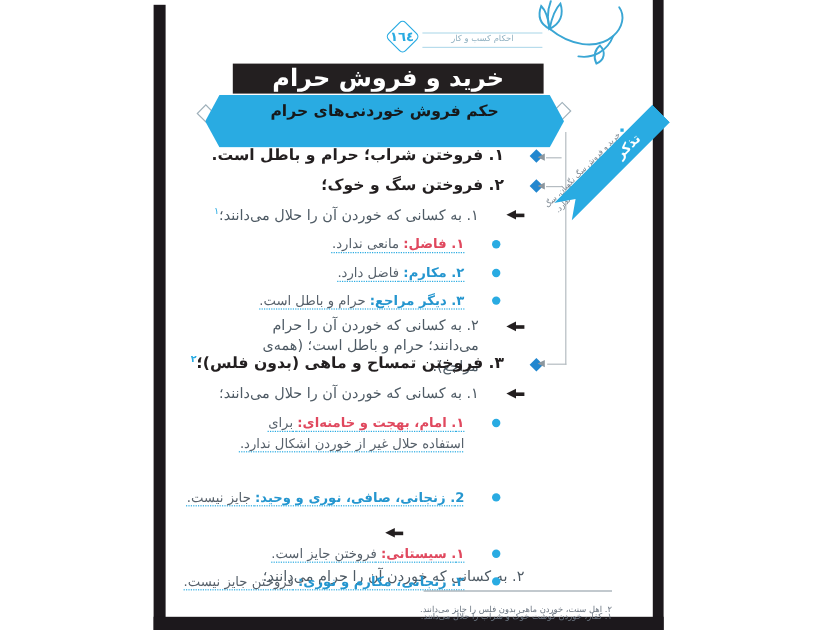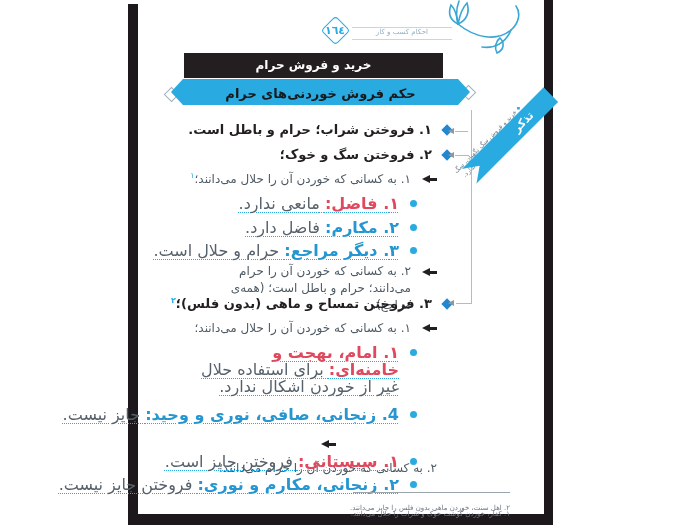--- a/index.html
+++ b/index.html
@@ -16,26 +16,26 @@
   .hdr-rule { position:absolute; height:1px; background:#b7dcec; }
   .hdr-label { position:absolute; left:352px; top:26px; width:100px; height:13px;
                font-size:7px; line-height:13px; text-align:center; color:#8fb0c0; direction:rtl; }
   .pn-diamond { position:absolute; left:325px; top:20px; width:21px; height:21px;
                 border:1px solid #29abe2; border-radius:4px; transform:rotate(45deg); background:#fff; }
   .pn-num { position:absolute; left:317px; top:23px; width:36px; height:15px; text-align:center;
             color:#29abe2; font-size:11px; font-weight:bold; line-height:15px; direction:rtl; }
   .flower { position:absolute; left:443px; top:0; }
 
   
-  .title-banner { position:absolute; left:184px; top:53px; width:259px; height:25px;
-                  background:#231f20; color:#ffffff; font-weight:bold; font-size:12px;
+  .title-banner { position:absolute; left:194px; top:53px; width:259px; height:25px;
+                  background:#231f20; color:#ffffff; font-weight:bold; font-size:20px;
                   line-height:25px; text-align:center; direction:rtl; }
   .tip { position:absolute; width:11px; height:11px; border:1px solid #9fb0ba; background:#fff;
          transform:rotate(45deg); z-index:1; }
-  .sub-banner { position:absolute; left:171px; top:79px; width:299px; height:26px; z-index:2;
+  .sub-banner { position:absolute; left:171px; top:79px; width:299px; height:44px; z-index:2;
                 background:#29abe2; color:#17191b; font-weight:bold; font-size:13px;
                 line-height:30px; text-align:center; direction:rtl;
                 clip-path:polygon(4% 0, 96% 0, 100% 50%, 96% 100%, 4% 100%, 0 50%); }
 
   
   .cline { position:absolute; background:#b5bcc1; z-index:1; }
   .chead { position:absolute; width:0; height:0; z-index:1;
            border-top:3px solid transparent; border-bottom:3px solid transparent;
            border-right:6px solid #8d979e; }
 
@@ -44,34 +44,34 @@
                  background:#29abe2; transform:rotate(-45deg);
                  clip-path:polygon(0 0, 100% 0, 100% 100%, 0 100%, 13% 50%);
                  color:#ffffff; font-weight:bold; font-size:11px; line-height:21px;
                  text-align:center; padding-left:38px; direction:rtl; }
   .ribbon-note { position:absolute; left:455px; top:130px; width:92px; height:46px; z-index:4;
                  transform:rotate(-45deg); font-size:6.5px; line-height:1.45; color:#76828d;
                  text-align:center; direction:rtl; }
   .ribbon-note .nd { color:#29abe2; font-size:5px; vertical-align:1px; }
 
   
-  .row { position:absolute; direction:rtl; display:flex; align-items:center; gap:11px;
+  .row { position:absolute; direction:rtl; display:flex; align-items:center; gap:23px;
          white-space:nowrap; line-height:17px; }
   .row.wrap { white-space:normal; align-items:flex-start; }
   .diamond-icon { flex:0 0 auto; width:8px; height:8px; background:#2287cf; transform:rotate(45deg); }
   .row.wrap .diamond-icon, .row.wrap .circle-icon, .row.wrap .larrow { margin-top:5px; }
   .main-item .txt { font-weight:bold; color:#231f20; font-size:13px; }
   .larrow { flex:0 0 auto; position:relative; width:15px; height:9px; }
   .larrow::before { content:""; position:absolute; left:0; top:0; width:0; height:0;
                     border-top:4.5px solid transparent; border-bottom:4.5px solid transparent;
                     border-right:8px solid #231f20; }
   .larrow::after { content:""; position:absolute; left:6px; top:3px; width:9px; height:3px; background:#231f20; }
   .sub-case .txt { color:#4e5a64; font-size:12px; }
   .circle-icon { flex:0 0 auto; width:7px; height:7px; border-radius:50%; background:#29abe2; }
-  .ruling { font-size:16px; }
+  .ruling { font-size:11px; }
   .ru-body { text-decoration:underline dotted #29abe2; text-decoration-thickness:1px;
              text-underline-offset:3px; }
   .ru-label { font-weight:bold; }
   .tone-red  .ru-label { color:#e0485e; }
   .tone-blue .ru-label { color:#2596cf; }
   .ru-text { color:#57616b; }
   .fn-ref { color:#29abe2; font-size:8px; vertical-align:super; line-height:1; }
 
   
   .fn-sep { position:absolute; left:353px; top:492px; width:157px; height:1px; background:#9aa6ae; }
@@ -144,21 +144,21 @@
     <span class="ru-body"><span class="ru-label">١. فاضل:</span> <span class="ru-text">مانعی ندارد.</span></span>
   </div>
 
   <div class="row ruling tone-blue" style="top:219px; right:283px;">
     <span class="circle-icon"></span>
     <span class="ru-body"><span class="ru-label">٢. مکارم:</span> <span class="ru-text">فاضل دارد.</span></span>
   </div>
 
   <div class="row ruling tone-blue" style="top:242px; right:283px;">
     <span class="circle-icon"></span>
-    <span class="ru-body"><span class="ru-label">٣. دیگر مراجع:</span> <span class="ru-text">حرام و حلال است.</span></span>
+    <span class="ru-body"><span class="ru-label">٣. دیگر مراجع:</span> <span class="ru-text">حرام و باطل است.</span></span>
   </div>
 
   <div class="row sub-case wrap" style="top:263px; right:263px;">
     <span class="larrow"></span>
     <span class="txt" style="width:212px;">٢. به کسانی که خوردن آن را حرام می‌دانند؛ حرام و باطل است؛ (همه‌ی مراجع).</span>
   </div>
 
   <div class="row main-item" style="top:295px; right:249px;">
     <span class="diamond-icon"></span>
     <span class="txt"><span>٣. فروختن تمساح و ماهی (بدون فلس)؛</span><span class="fn-ref">٢</span></span>
@@ -170,21 +170,21 @@
   </div>
 
   <div class="row ruling wrap tone-red" style="top:344px; right:283px;">
     <span class="circle-icon"></span>
     <span class="ru-body" style="width:200px;"><span class="ru-label">١. امام، بهجت و خامنه‌ای:</span> <span class="ru-text">برای استفاده حلال غیر از خوردن اشکال ندارد.</span></span>
   </div>
 
 
   <div class="row ruling tone-blue" style="top:406px; right:283px;">
     <span class="circle-icon"></span>
-    <span class="ru-body"><span class="ru-label">4. زنجانی، صافی، نوری و وحید:</span> <span class="ru-text">جایز نیست.</span></span>
+    <span class="ru-body"><span class="ru-label">2. زنجانی، صافی، نوری و وحید:</span> <span class="ru-text">جایز نیست.</span></span>
   </div>
 
   <div class="row sub-case" style="top:440px; right:263px;flex-direction:column;">
     <span class="larrow"></span>
     <span class="txt">٢. به کسانی که خوردن آن را حرام می‌دانند؛</span>
   </div>
 
   <div class="row ruling tone-red" style="top:453px; right:283px;margin-left:44px;">
     <span class="circle-icon"></span>
     <span class="ru-body"><span class="ru-label">١. سیستانی:</span> <span class="ru-text">فروختن جایز است.</span></span>

